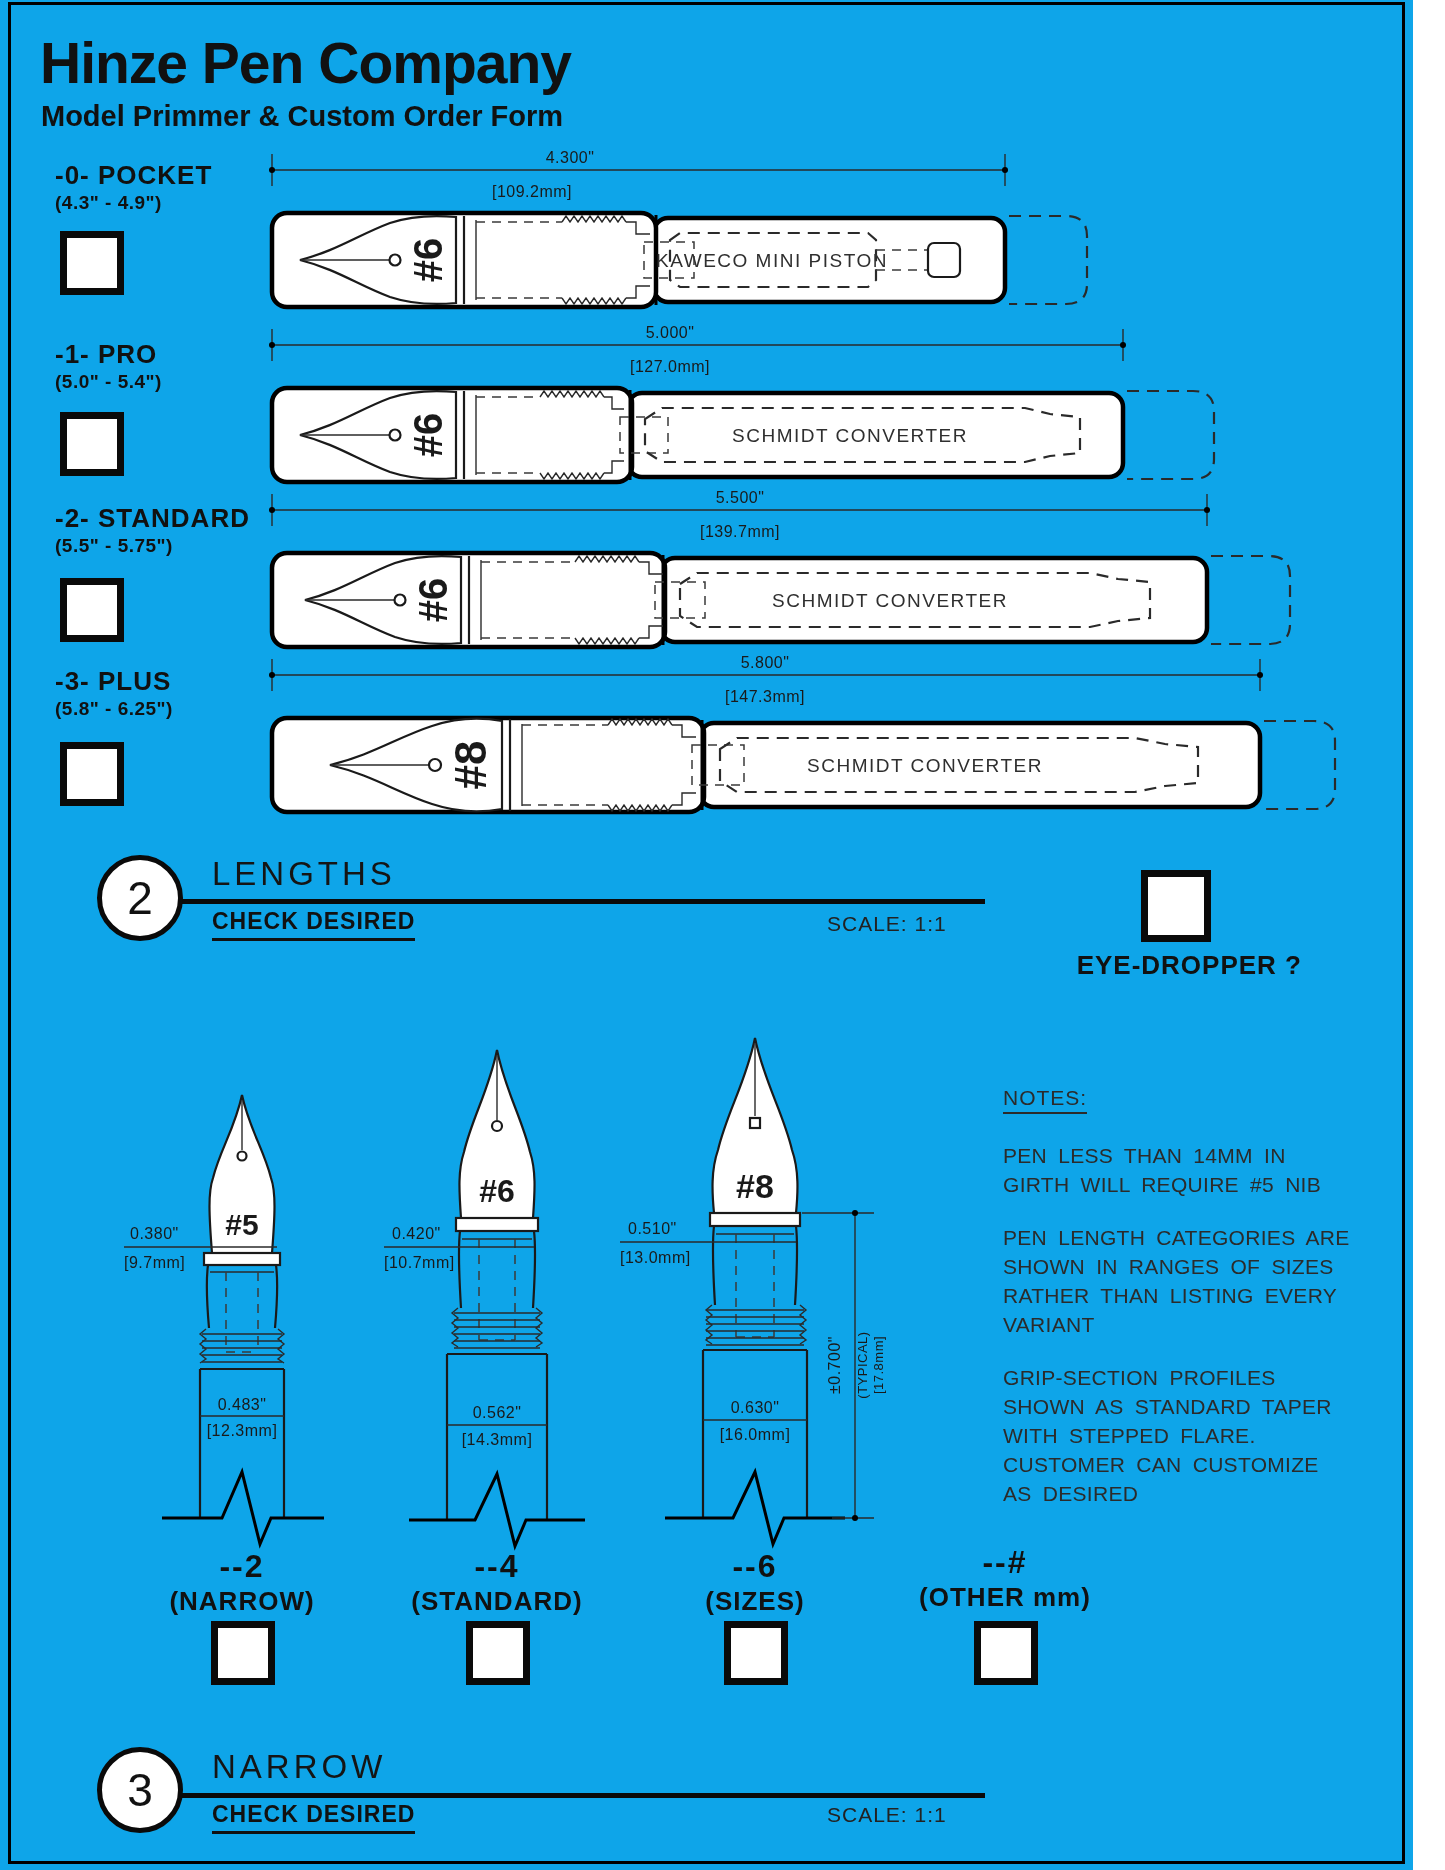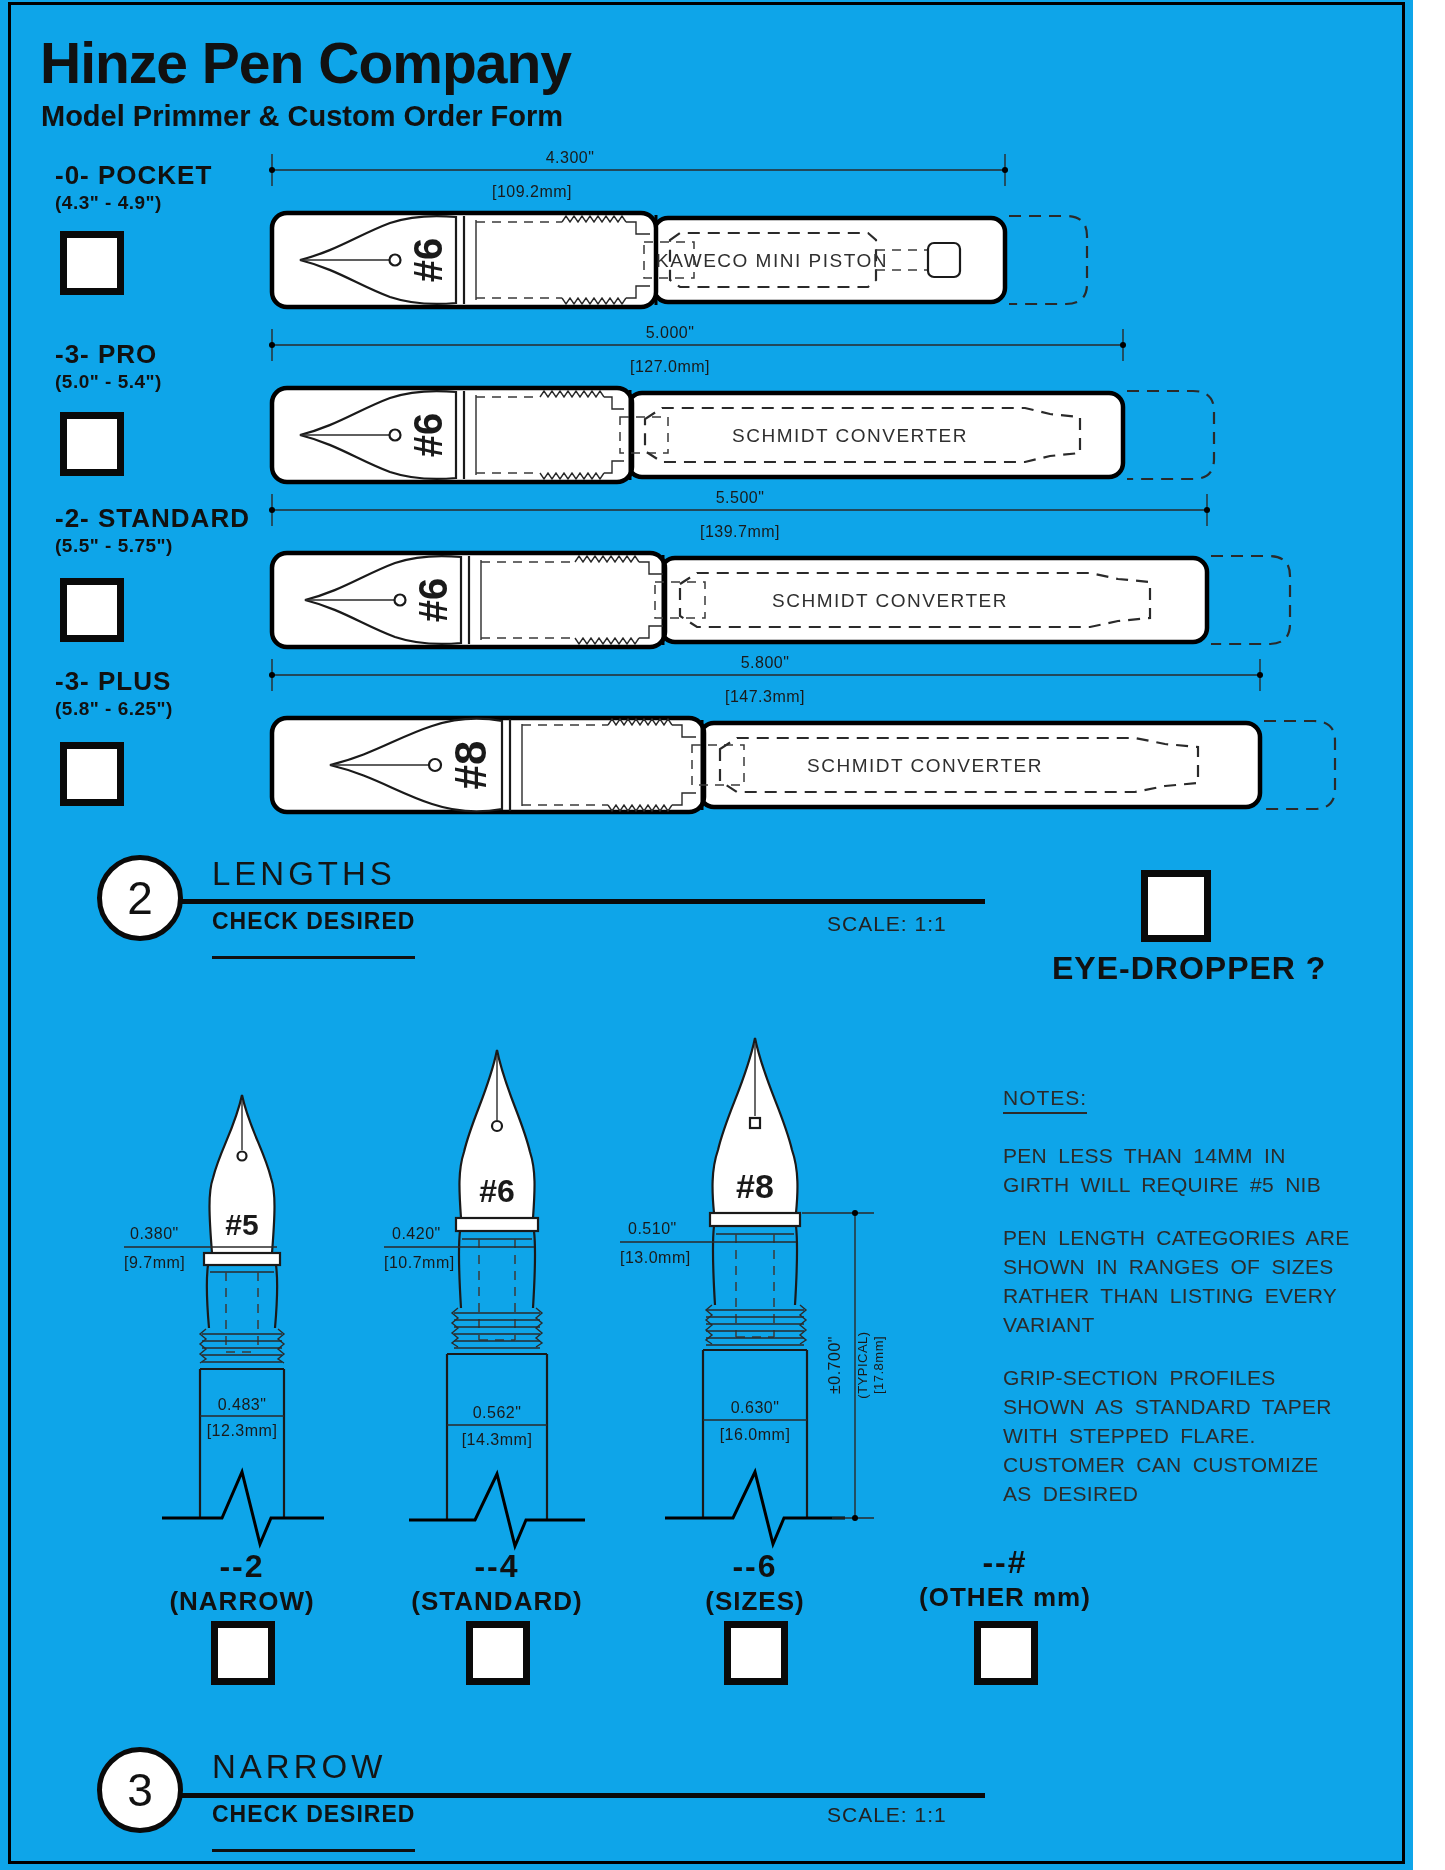--- a/index.html
+++ b/index.html
@@ -10,23 +10,23 @@
   .t{position:absolute;white-space:nowrap}
   .title{font-size:57px;font-weight:700;letter-spacing:-1px}
   .subtitle{font-size:29px;font-weight:700}
   .rowlbl{font-size:26px;font-weight:700;letter-spacing:1px}
   .rowrng{font-size:19px;font-weight:700;letter-spacing:.5px}
   .cb{position:absolute;width:64px;height:64px;border:7px solid #0a0a0a;background:#fff}
   .cbe{position:absolute;width:70px;height:72px;border:7px solid #0a0a0a;background:#fff}
   .circ{position:absolute;width:86px;height:86px;border:5px solid #0a0a0a;border-radius:50%;background:#fff;display:flex;align-items:center;justify-content:center;font-size:46px;z-index:2}
   .rule{position:absolute;height:5px;background:#0a0a0a;z-index:1}
   .sec-title{font-size:33px;letter-spacing:4px;color:#151515}
-  .sec-check{font-size:23px;font-weight:700;letter-spacing:1px;border-bottom:3px solid #111;padding-bottom:21px}
+  .sec-check{font-size:23px;font-weight:700;letter-spacing:1px;border-bottom:3px solid #111;padding-bottom:3px}
   .sec-scale{font-size:21px;letter-spacing:1px;color:#222;width:150px;}
-  .eyelbl{font-size:32px;font-weight:700;letter-spacing:1px;width:250px;text-align:center}
+  .eyelbl{font-size:26px;font-weight:700;letter-spacing:1px;width:250px;text-align:right}
   .code-lbl{position:absolute;width:200px;text-align:center;font-size:32px;font-weight:700;letter-spacing:2px}
   .name-lbl{position:absolute;width:260px;text-align:center;font-size:26px;font-weight:700;letter-spacing:1px}
   .notes{position:absolute;left:1003px;top:1086px;width:352px;color:#2b2b2b}
   .notes .hd{display:inline-block;font-size:21px;letter-spacing:1px;border-bottom:2px solid #2b2b2b;padding-bottom:2px;margin-bottom:28px}
   .notes .it{font-size:21px;line-height:1.38;letter-spacing:.3px;word-spacing:5px;margin-bottom:24px;white-space:normal}
   
   svg .ol{stroke:#000;stroke-width:4.5;fill:#fff}
   svg .ln3{stroke:#000;stroke-width:3;fill:none}
   svg .ln2{stroke:#1a1a1a;stroke-width:2.2;fill:none}
   svg .nibf{stroke:#1a1a1a;stroke-width:2.2;fill:#fff}
@@ -77,21 +77,21 @@
     <path class="ln1" d="M 396,82 h 10 v 12 h 14"></path>
       <path class="ln1" d="M 396,158 h 10 v -12 h 14"></path>
     <rect class="dshf" x="414" y="102" width="50" height="36"></rect>
     <path class="dsh" d="M 440,100 L 450,93 H 638 L 646,100 V 140 L 638,147 H 450 L 440,140 Z"></path>
     <line class="dshf" x1="646" y1="110" x2="698" y2="110"></line>
       <line class="dshf" x1="646" y1="130" x2="698" y2="130"></line>
     <rect class="ln2" x="698" y="103" width="32" height="34" rx="6"></rect>
     <text class="instxt" x="542" y="127" text-anchor="middle">KAWECO MINI PISTON</text>
   </svg>
 
-  <div class="t rowlbl" style="left:55px;top:339px">-3-  PRO</div>
+  <div class="t rowlbl" style="left:55px;top:339px">-1-  PRO</div>
   <div class="t rowrng" style="left:55px;top:371px">(5.0" - 5.4")</div>
   <div class="cb" style="left:60px;top:412px"></div>
   <svg style="position:absolute;left:230px;top:315px" width="1120" height="185" viewBox="0 0 1120 185">
     <line class="ln1" x1="42" y1="30" x2="893" y2="30"></line>
     <line class="ln1" x1="42" y1="14" x2="42" y2="46"></line>
       <line class="ln1" x1="893" y1="14" x2="893" y2="46"></line>
     <circle class="dot" cx="42" cy="30" r="3"></circle>
       <circle class="dot" cx="893" cy="30" r="3"></circle>
     <text class="dimtxt" x="440" y="23" text-anchor="middle">5.000"</text>
     <text class="dimtxt" x="440" y="57" text-anchor="middle">[127.0mm]</text>

